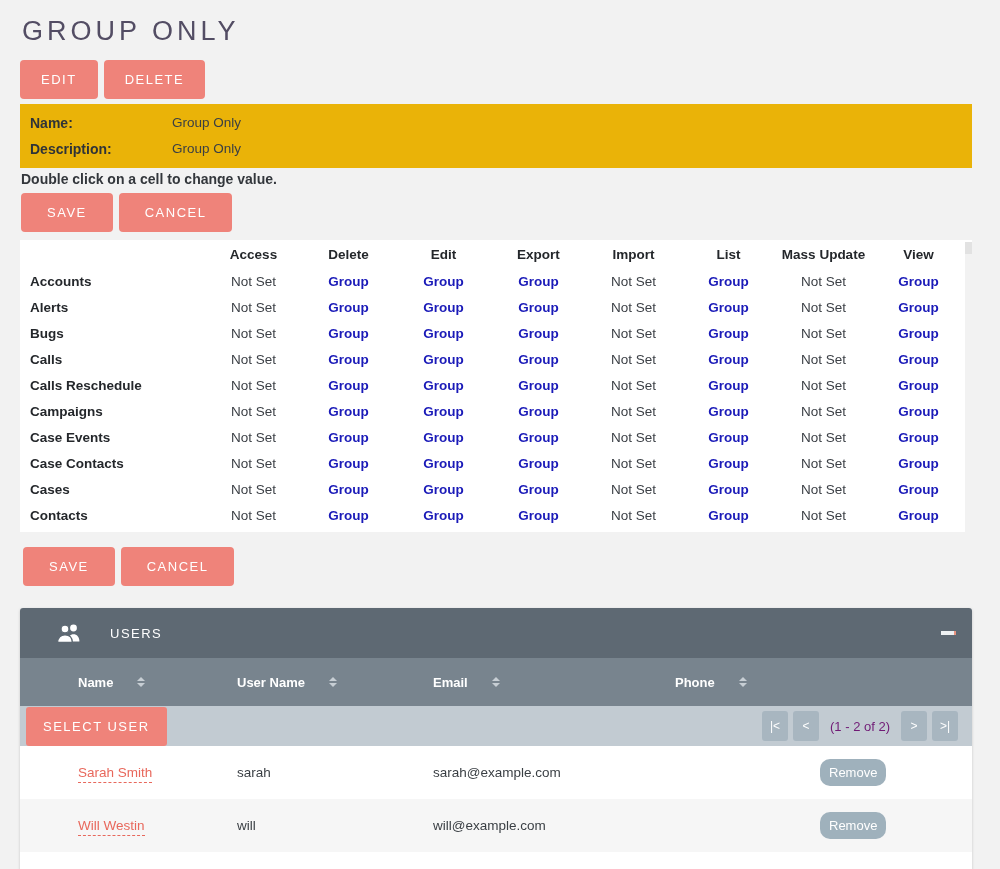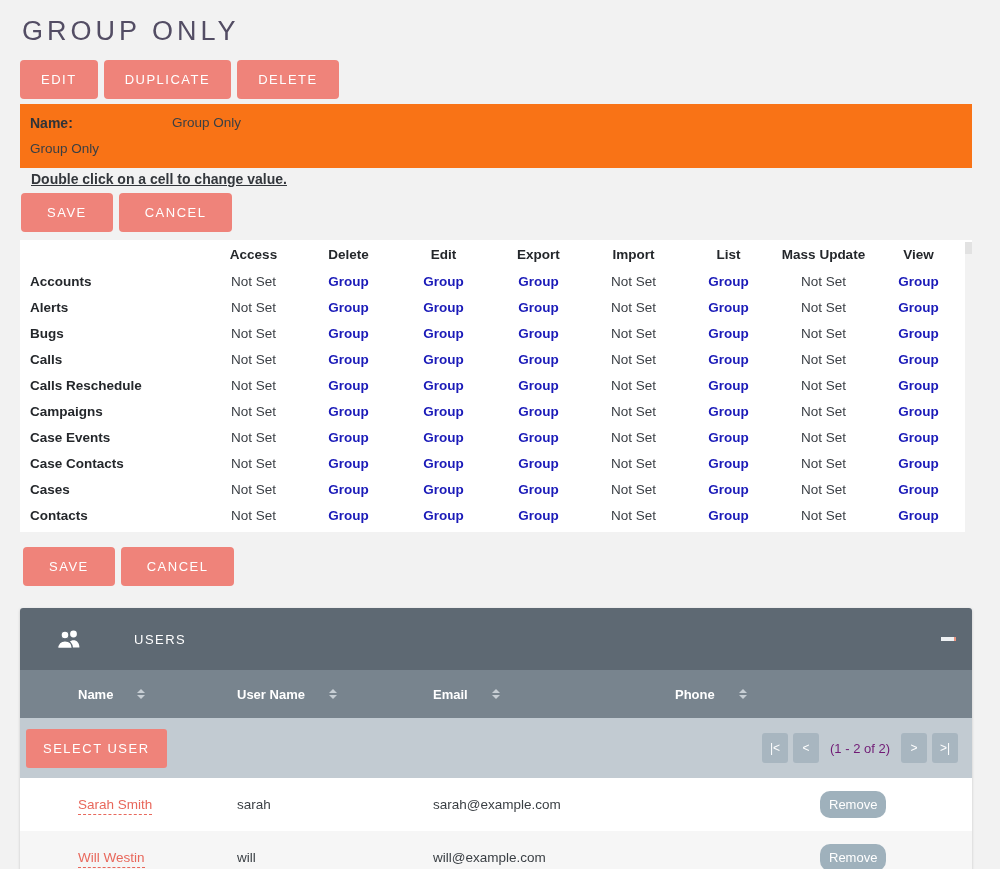--- a/index.html
+++ b/index.html
@@ -21,26 +21,26 @@
   
   .btn-row { display:flex; gap:6px; margin-bottom:5px; }
   .btn {
     background:#ef837a; color:#fff; border:none; border-radius:4px;
     font-family:inherit; font-size:13px; letter-spacing:1.5px;
     padding:12px 21px; cursor:pointer;
   }
   .btn.wide { padding:12px 26px; }
 
   
-  .details-panel { background:#f97316; width:952px; padding:6px 10px; margin-bottom:3px; }
+  .details-panel { background:#eab308; width:952px; padding:6px 10px; margin-bottom:3px; }
   .drow { display:flex; height:26px; line-height:26px; }
   .dlabel { width:142px; font-weight:bold; font-size:14px; color:#2f3338; }
   .dvalue { font-size:13.5px; color:#3a3f44; }
 
-  .hint { font-weight:bold; font-size:14px; color:#33373c; margin:2px 0 6px 11px;text-decoration:underline; }
+  .hint { font-weight:bold; font-size:14px; color:#33373c; margin:2px 0 6px 1px; }
 
   .save-row { margin:0 0 8px 1px; }
   .save-row2 { margin:15px 0 22px 3px; }
 
   
   .matrix-panel { position:relative; background:#fff; width:952px; }
   .mrow { display:grid; grid-template-columns:186px repeat(8, 95px); height:26px; align-items:center; }
   .mrow.mheader { height:28px; }
   .mcell { font-size:13.5px; text-align:center; color:#3c4046; white-space:nowrap; }
   .mheader .mcell { font-weight:bold; color:#24272b; }
@@ -49,36 +49,36 @@
   .clipbox { height:4px; overflow:hidden; }
   .scrollstrip { position:absolute; top:2px; right:0; width:7px; height:100%; background:#f2f2f2; }
   .scrollthumb { width:7px; height:12px; background:#e2e2e2; }
 
   
   .users-panel {
     width:952px; border-radius:3px; overflow:hidden;
     box-shadow:0 1px 3px rgba(0,0,0,0.18); margin-bottom:14px; background:#fff;
   }
   .users-header {
-    background:#5e6973; height:62px; display:flex; align-items:center; padding:0 16px 0 36px;gap:24px;
+    background:#5e6973; height:50px; display:flex; align-items:center; padding:0 16px 0 36px;
   }
   .users-title { color:#fff; font-size:13px; letter-spacing:1.5px; margin-left:28px; }
   .spacer { flex:1; }
   .minus-icon { width:15px; height:4px; background:#eef1f3; border-right:2px solid #e8937f; cursor:pointer; }
 
   .ugrid { display:grid; grid-template-columns:159px 196px 242px 145px 1fr; padding-left:58px; align-items:center; }
   .users-cols { background:#78848e; height:48px; }
   .ucell.uhead { color:#fff; font-size:13px; font-weight:bold; cursor:pointer; display:flex; align-items:center; gap:24px; }
   .sort { display:inline-flex; flex-direction:column; gap:2px; }
   .tri { width:0; height:0; border-left:4px solid transparent; border-right:4px solid transparent; display:block; }
   .tri.up { border-bottom:4px solid #c7ced4; }
   .tri.down { border-top:4px solid #c7ced4; }
 
   .select-row {
-    background:#c2cbd2; height:60px; display:flex; align-items:center; padding:0 14px 0 6px;
+    background:#c2cbd2; height:40px; display:flex; align-items:center; padding:0 14px 0 6px;
   }
   .select-btn {
     background:#ef837a; color:#fff; border:none; border-radius:3px;
     font-family:inherit; font-size:13px; letter-spacing:1.5px;
     padding:12px 17px; cursor:pointer;
   }
   .pager { display:flex; align-items:center; gap:5px; }
   .pager-btn {
     background:#a8b6c0; color:#fff; border:none; border-radius:3px;
     width:26px; height:30px; font-family:inherit; font-size:12px; cursor:pointer;
@@ -100,30 +100,30 @@
 </style>
 </head>
 <body>
 
 <div class="wrap">
 
   <h1 class="page-title">GROUP ONLY</h1>
 
   <div class="btn-row">
     <button class="btn">EDIT</button>
-    <button class="btn">DUPLICATE</button>
     <button class="btn">DELETE</button>
   </div>
 
   <div class="details-panel">
     <div class="drow">
       <div class="dlabel">Name:</div>
       <div class="dvalue">Group Only</div>
     </div>
     <div class="drow">
+      <div class="dlabel">Description:</div>
       <div class="dvalue">Group Only</div>
     </div>
   </div>
 
   <div class="hint">Double click on a cell to change value.</div>
 
   <div class="btn-row save-row">
     <button class="btn wide">SAVE</button>
     <button class="btn wide">CANCEL</button>
   </div>

